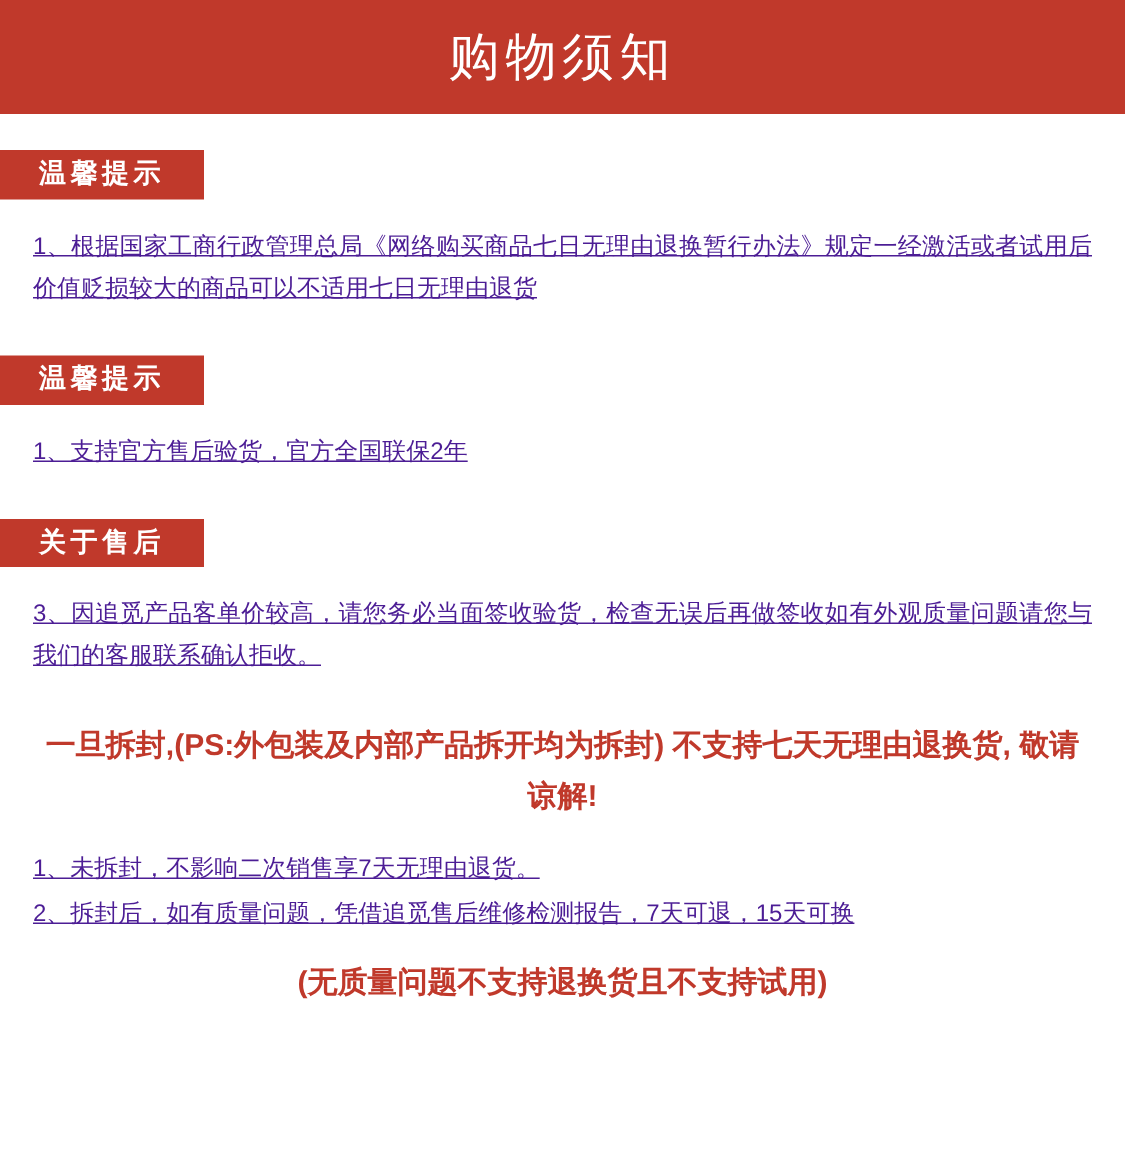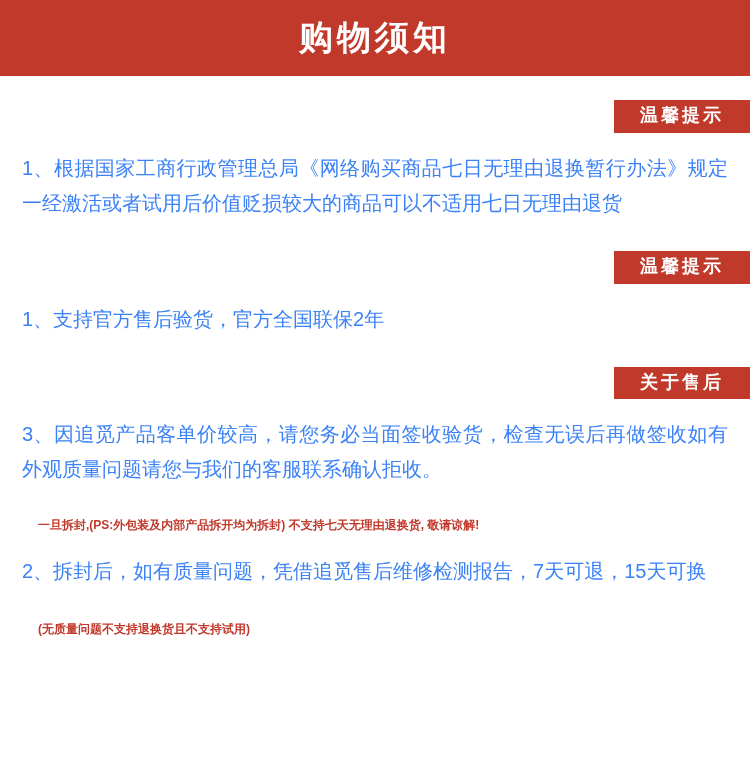--- a/index.html
+++ b/index.html
@@ -22,68 +22,70 @@
   .header-band {
     background: #c0392b;
     height: 76px;
     display: flex;
     align-items: center;
     justify-content: center;
   }
   .header-title {
     color: #ffffff;
     font-size: 34px;
-    font-weight: bold;
+    font-weight: normal;
     letter-spacing: 4px;
   }
   
   .section-label-wrap {
     display: flex;
-    justify-content: flex-end;
+    justify-content: flex-start;
     font-family: Liberation Serif, serif;
   }
   .section-label {
     background: #c0392b;
     color: #ffffff;
     font-size: 18px;
     font-weight: bold;
     letter-spacing: 3px;
     padding: 6px 26px 7px 26px;
     display: inline-block;
     line-height: 1.1;
   }
   .gap-top-1 { margin-top: 24px; }
   .gap-top-2 { margin-top: 30px; }
 
   .content {
     padding: 0 22px;
     box-sizing: border-box;
   }
   p.para {
-    font-size: 20px;
+    font-size: 16px;
     line-height: 1.75;
     margin: 0;
-    color: #3b82f6;
+    color: #4c1d95;
     text-align: justify;
+    text-decoration: underline;
   }
   .para-block {
     margin-top: 18px;
   }
   .para-block p.para + p.para {
     margin-top: 2px;
   }
   .list-block p.para {
     margin-top: 4px;
   }
   .red-note {
     color: #c0392b;
-    font-size: 12px;
+    font-size: 20px;
     font-weight: bold;
+    text-align: center;
     line-height: 1.7;
-    margin: 16px;
+    margin: 0;
   }
   .red-note-block {
     margin-top: 20px;
   }
   .spacer-8 { height: 8px; }
   .spacer-14 { height: 14px; }
   .spacer-20 { height: 20px; }
 </style>
 </head>
 <body>
@@ -114,20 +116,21 @@
   <div class="content para-block">
     <p class="para">3、因追觅产品客单价较高，请您务必当面签收验货，检查无误后再做签收如有外观质量问题请您与我们的客服联系确认拒收。</p>
     <div class="spacer-8"></div>
   </div>
 
   <div class="content red-note-block">
     <p class="red-note">一旦拆封,(PS:外包装及内部产品拆开均为拆封) 不支持七天无理由退换货, 敬请谅解!</p>
   </div>
 
   <div class="content para-block list-block">
+    <p class="para">1、未拆封，不影响二次销售享7天无理由退货。</p>
     <p class="para">2、拆封后，如有质量问题，凭借追觅售后维修检测报告，7天可退，15天可换</p>
   </div>
 
   <div class="content">
     <div class="spacer-14"></div>
     <p class="red-note">(无质量问题不支持退换货且不支持试用)</p>
   </div>
 
   <div class="content">
     <div class="spacer-20"></div>

